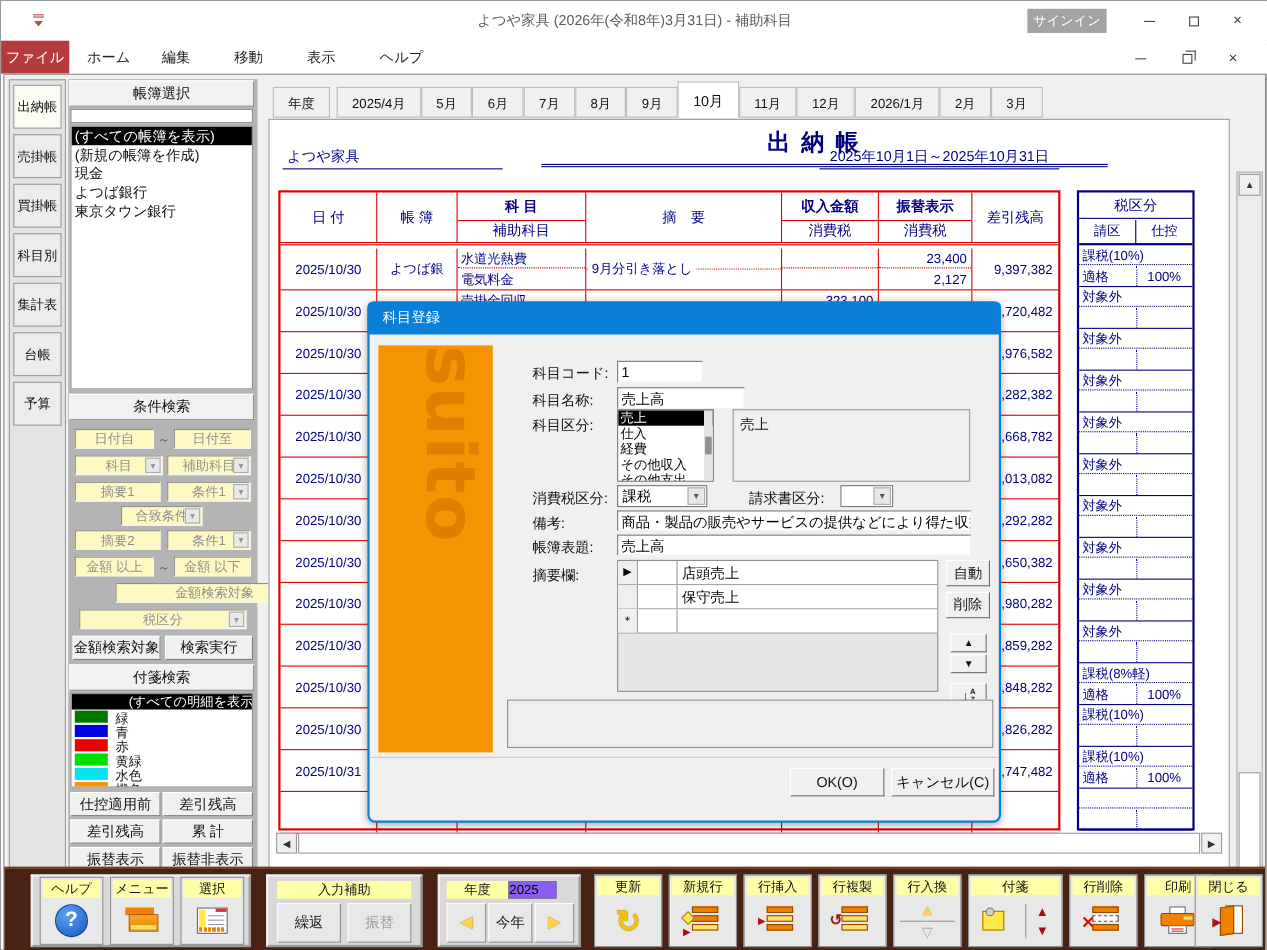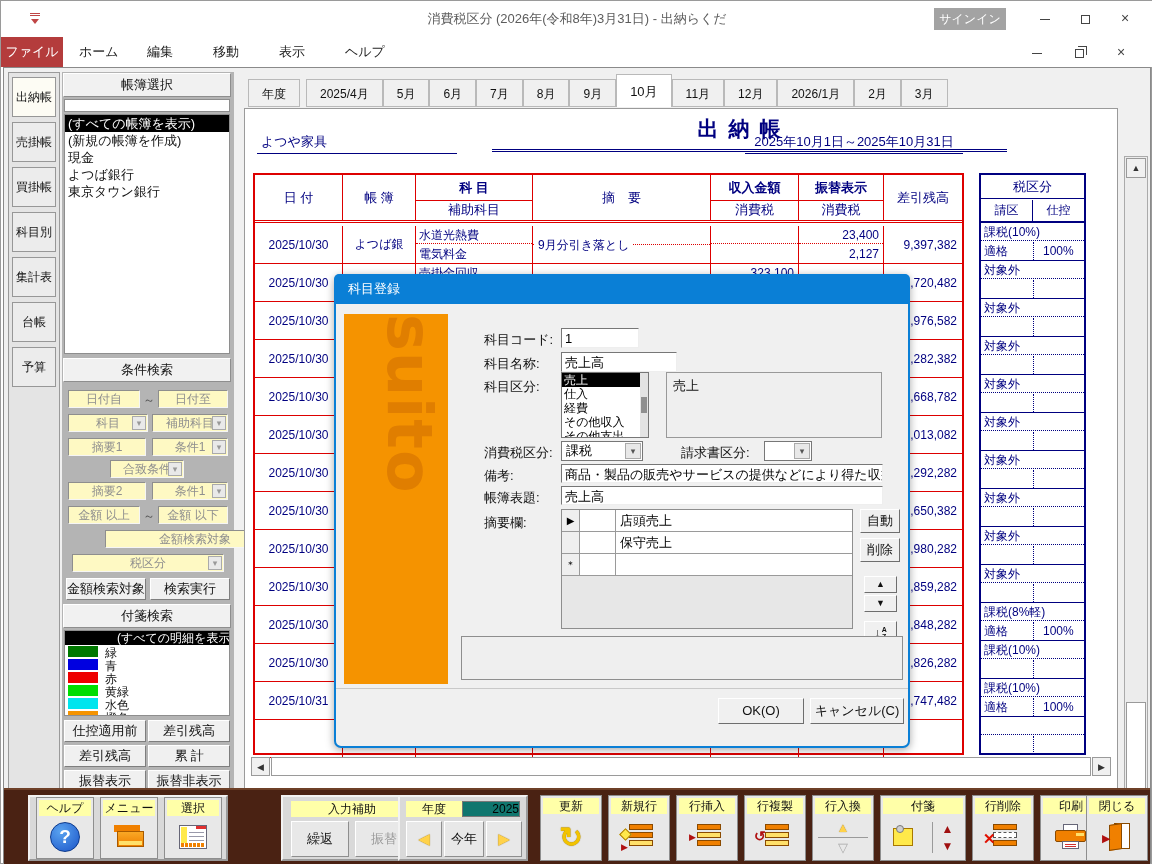--- a/index.html
+++ b/index.html
@@ -180,21 +180,21 @@
 </head>
 <body>
 
 <div id="root">
 
   <div class="titlebar">
     <span class="app-icon">
         <i class="bar"></i>
         <i class="tri"></i>
       </span>
-    <div class="win-title">消費税区分 (2026年(令和8年)3月31日)  -  出納らくだ</div>
+    <div class="win-title">よつや家具 (2026年(令和8年)3月31日)  -  補助科目</div>
     <div class="signin">サインイン</div>
     <div class="winbtn wb-min1"><span class="minus"></span></div>
     <div class="winbtn wb-max1"><span class="sq"></span></div>
     <div class="winbtn wb-close1"><span>×</span></div>
   </div>
 
   <div class="menubar">
     <div class="menu-file">ファイル</div>
     <div id="menu-items">
         <div class="menu-item" style="left: 78px;">ホーム</div>
@@ -821,29 +821,29 @@
                 <span class="ys"></span>
                 <span class="ln" style="top:6px;"></span>
                 <span class="ln" style="top:10px;"></span>
                 <span class="ln" style="top:14px;"></span>
                 <span class="ob"></span>
               </span>
             </div>
         </div>
       </div>
 
-      <div class="tb-panel" style="left:238px; width:142px;margin-left:39px;">
+      <div class="tb-panel" style="left:238px; width:142px;">
         <div class="tb-label" style="left:8px; top:4px; width:122px;">入力補助</div>
         <div class="txtbtn" style="left:8px; width:58px;">繰返</div>
         <div class="txtbtn dis" style="left:72px; width:58px;">振替</div>
       </div>
 
       <div class="tb-panel" style="left:394px; width:130px;">
         <div class="tb-label" style="left:6px; top:4px; width:56px;">年度</div>
-        <div style="position:absolute; left:62px; top:4px; width:58px; height:16px; background:#0f766e; border:1px solid #777; font-size:12px; text-align:right; line-height:15px;">2025</div>
+        <div style="position:absolute; left:62px; top:4px; width:44px; height:16px; background:#8b5cf6; border:1px solid #777; font-size:12px; text-align:left; line-height:15px;">2025</div>
         <div class="txtbtn" style="left:6px; width:36px;"><span class="goldtri">◀</span></div>
         <div class="txtbtn" style="left:44px; width:40px;">今年</div>
         <div class="txtbtn" style="left:86px; width:36px;"><span class="goldtri">▶</span></div>
       </div>
 
       <div class="solo" style="left:536px;">
         <div class="lab">更新</div>
         <div class="body">
             <span style="font-size:28px; font-weight:bold; color:#f2c300; text-shadow:0 0 1px #7a5a00;">↻</span>
           </div>

